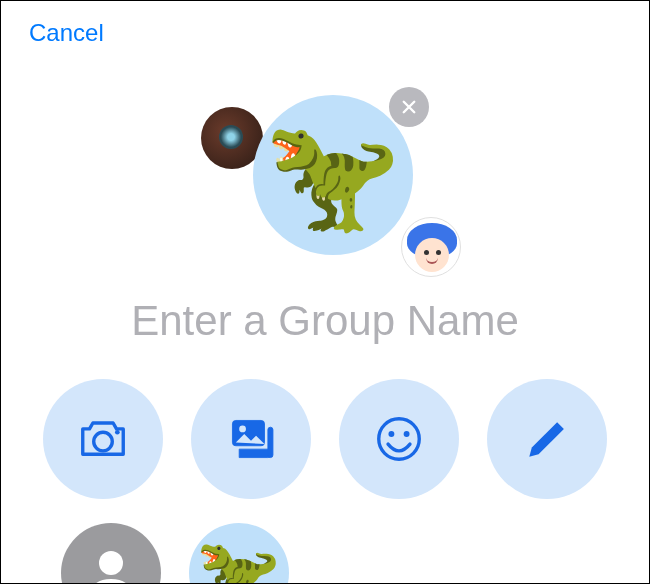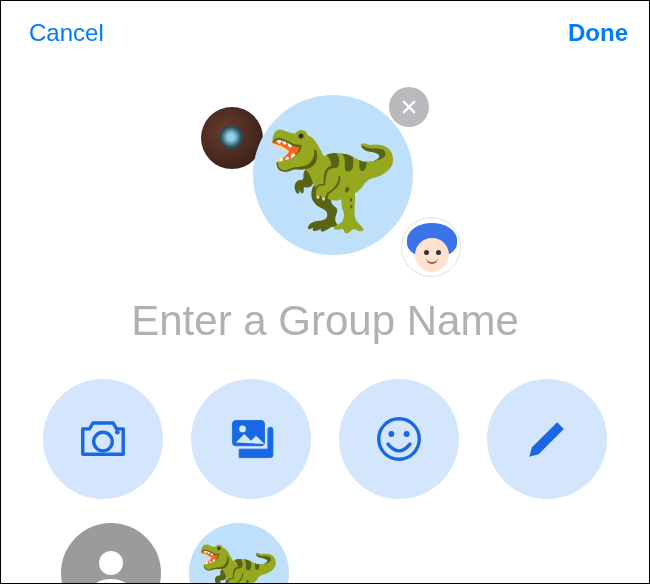--- a/index.html
+++ b/index.html
@@ -9,21 +9,21 @@
     width: 650px;
     height: 584px;
     border: 1px solid #000;
     overflow: hidden;
     position: relative;
   }
   .header {
     display: flex;
     justify-content: space-between;
     align-items: center;
-    padding: 18px 21px 10px 28px;
+    padding: 18px 28px 10px 28px;
   }
   .header-btn {
     background: none;
     border: none;
     color: #007aff;
     font-size: 24px;
     cursor: pointer;
     font-family: inherit;
   }
   .header-btn.done { font-weight: 600; }
@@ -134,21 +134,20 @@
     display:flex;align-items:center;justify-content:center;
   }
   .sec-circle.gray{ background:#9b9b9e; }
   .sec-circle.blue{ background:#bfe0fa; font-size:68px;}
 </style>
 </head>
 <body>
 
 <div class="header">
   <button class="header-btn">Cancel</button>
-  <button class="header-btn done">Done</button>
 </div>
 
 <div class="avatar-cluster">
   <div class="avatar left"></div>
   <div class="avatar main">
     <span>🦖</span>
   </div>
   <button class="close-badge">
     <svg viewBox="0 0 24 24">
       <path d="M5 5 L19 19 M19 5 L5 19" stroke="#fff" stroke-width="3.2" stroke-linecap="round"></path>

